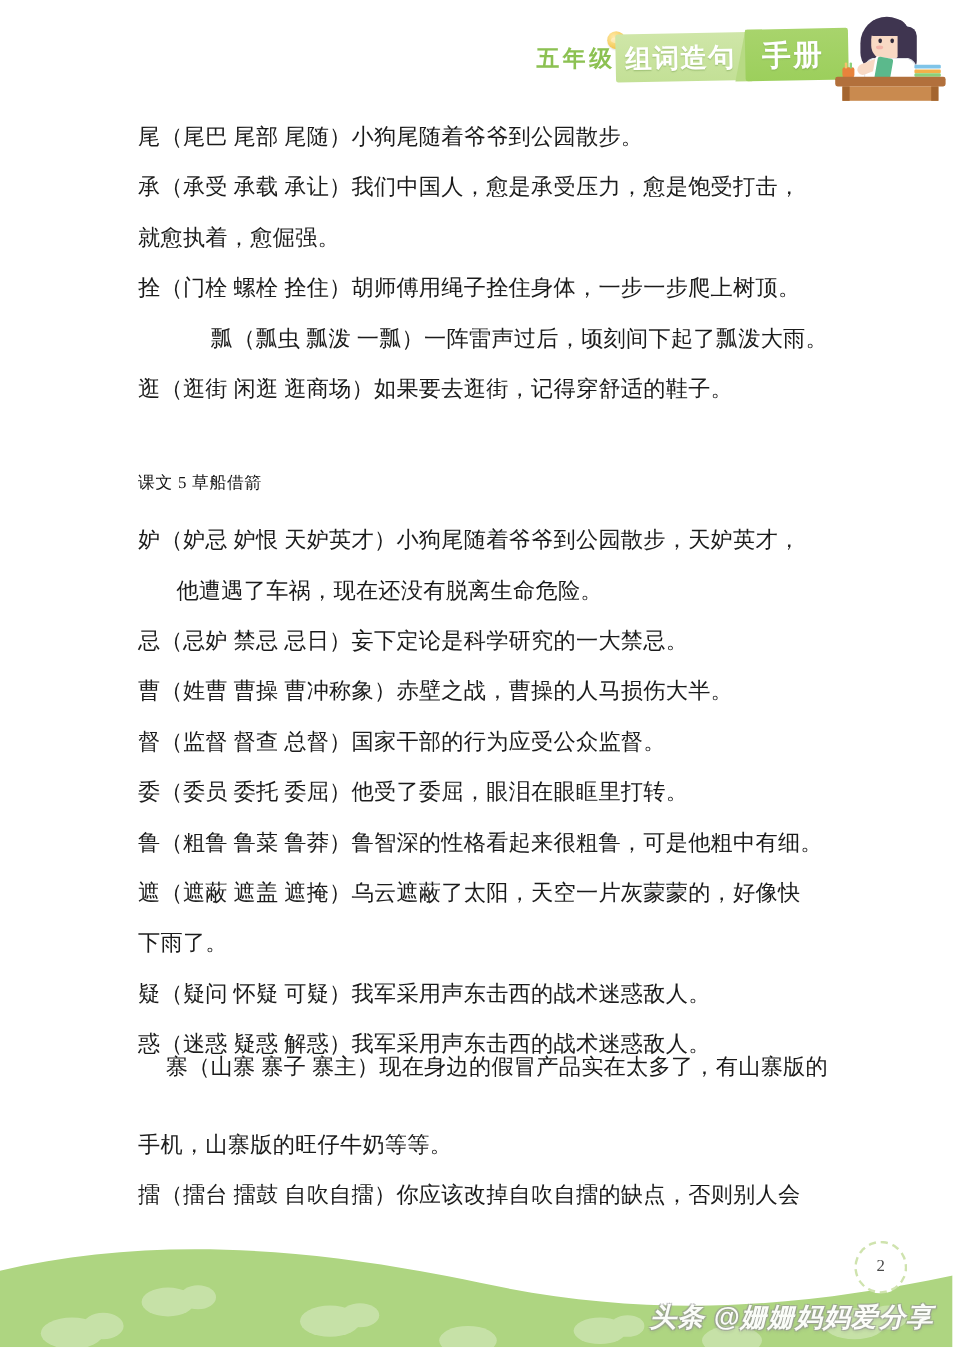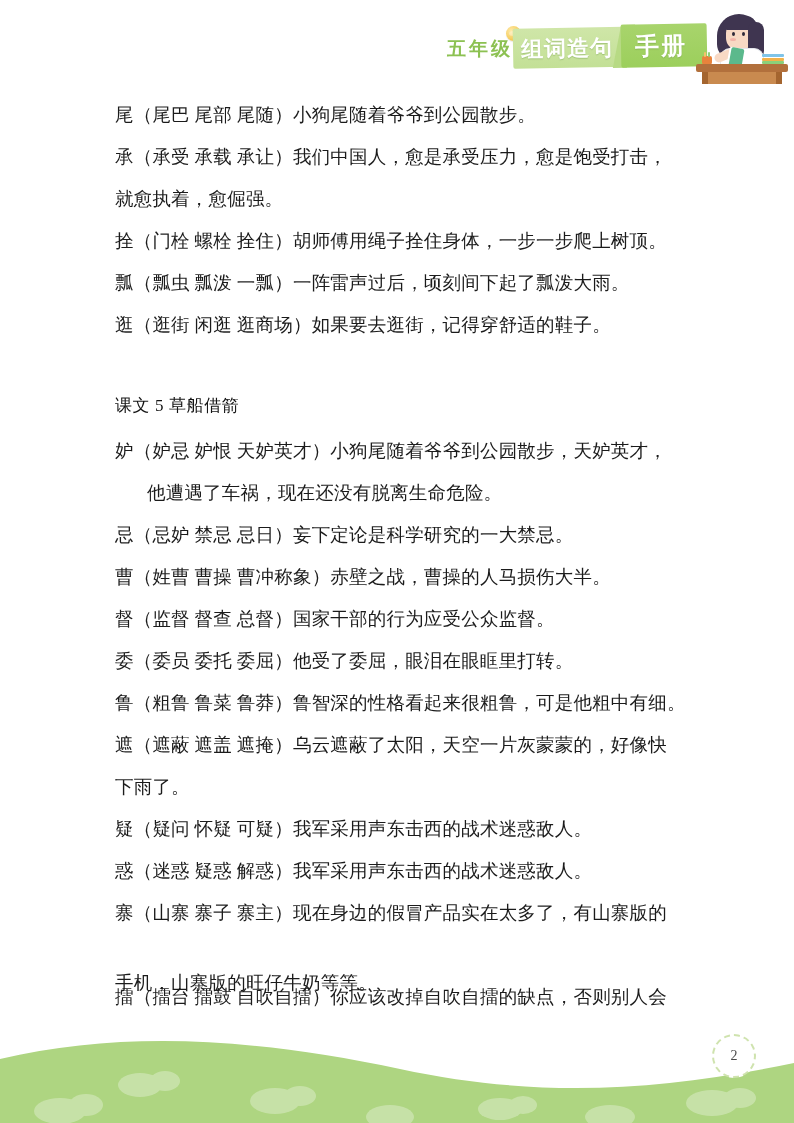--- a/index.html
+++ b/index.html
@@ -250,21 +250,21 @@
     width: 575px;
     font-family: "Liberation Serif", "DejaVu Serif", serif;
     font-size: 18.5px;
     line-height: 1;
     color: #1b1b1b;
     white-space: nowrap;
     letter-spacing: .2px;
   }
 
   .line.heading {
-    font-size: 17px;
+    font-size: 14px;
     letter-spacing: .6px;
     color: #141414;
   }
 
   
   .footer {
     position: absolute;
     left: 0;
     bottom: 0;
     width: 794px;
@@ -352,36 +352,36 @@
       <div class="desk-leg-l"></div>
       <div class="desk-leg-r"></div>
     </div>
   </div>
 
   <div class="content" id="content">
       <div class="line" style="top: 106px;">尾（尾巴 尾部 尾随）小狗尾随着爷爷到公园散步。</div>
       <div class="line" style="top: 148px;">承（承受 承载 承让）我们中国人，愈是承受压力，愈是饱受打击，</div>
       <div class="line" style="top: 190px;">就愈执着，愈倔强。</div>
       <div class="line" style="top: 232px;">拴（门栓 螺栓 拴住）胡师傅用绳子拴住身体，一步一步爬上树顶。</div>
-      <div class="line" style="top: 274px;">瓢（瓢虫 瓢泼 一瓢）一阵雷声过后，顷刻间下起了瓢泼大雨。</div>
+      <div class="line" style="top: 274px; text-align: right;">瓢（瓢虫 瓢泼 一瓢）一阵雷声过后，顷刻间下起了瓢泼大雨。</div>
       <div class="line" style="top: 316px;">逛（逛街 闲逛 逛商场）如果要去逛街，记得穿舒适的鞋子。</div>
       <div class="line heading" style="top: 397px;">课文 5 草船借箭</div>
       <div class="line" style="top: 442px;">妒（妒忌 妒恨 天妒英才）小狗尾随着爷爷到公园散步，天妒英才，</div>
       <div class="line" style="top: 484px; margin-left: 32px;">他遭遇了车祸，现在还没有脱离生命危险。</div>
       <div class="line" style="top: 526px;">忌（忌妒 禁忌 忌日）妄下定论是科学研究的一大禁忌。</div>
       <div class="line" style="top: 568px;">曹（姓曹 曹操 曹冲称象）赤壁之战，曹操的人马损伤大半。</div>
       <div class="line" style="top: 610px;">督（监督 督查 总督）国家干部的行为应受公众监督。</div>
       <div class="line" style="top: 652px;">委（委员 委托 委屈）他受了委屈，眼泪在眼眶里打转。</div>
       <div class="line" style="top: 694px;">鲁（粗鲁 鲁菜 鲁莽）鲁智深的性格看起来很粗鲁，可是他粗中有细。</div>
       <div class="line" style="top: 736px;">遮（遮蔽 遮盖 遮掩）乌云遮蔽了太阳，天空一片灰蒙蒙的，好像快</div>
       <div class="line" style="top: 778px;">下雨了。</div>
       <div class="line" style="top: 820px;">疑（疑问 怀疑 可疑）我军采用声东击西的战术迷惑敌人。</div>
       <div class="line" style="top: 862px;">惑（迷惑 疑惑 解惑）我军采用声东击西的战术迷惑敌人。</div>
-      <div class="line" style="top: 904px;">寨（山寨 寨子 寨主）现在身边的假冒产品实在太多了，有山寨版的</div>
-      <div class="line" style="top: 946px; margin-top: 28px;">手机，山寨版的旺仔牛奶等等。</div>
+      <div class="line" style="top: 881px; text-align: right;">寨（山寨 寨子 寨主）现在身边的假冒产品实在太多了，有山寨版的</div>
+      <div class="line" style="top: 946px;">手机，山寨版的旺仔牛奶等等。</div>
       <div class="line" style="top: 988px;">擂（擂台 擂鼓 自吹自擂）你应该改掉自吹自擂的缺点，否则别人会</div>
     </div>
 
   <div class="footer">
     <svg width="794" height="110" viewBox="0 0 794 110">
       <defs>
         <clipPath id="waveClip">
           <path d="M0,46 C120,18 250,24 400,56 C540,86 660,78 794,50 L794,110 L0,110 Z"></path>
         </clipPath>
       </defs>
@@ -398,15 +398,16 @@
         <ellipse cx="500" cy="96" rx="22" ry="11"></ellipse>
         <ellipse cx="523" cy="92" rx="14" ry="9"></ellipse>
         <ellipse cx="610" cy="104" rx="25" ry="12"></ellipse>
         <ellipse cx="712" cy="90" rx="26" ry="13"></ellipse>
         <ellipse cx="740" cy="85" rx="16" ry="10"></ellipse>
       </g>
     </svg>
 
     <div class="page-number">2</div>
 
+    <div class="watermark">头条 @姗姗妈妈爱分享</div>
   </div>
 
 </div>
 
 </body></html>

